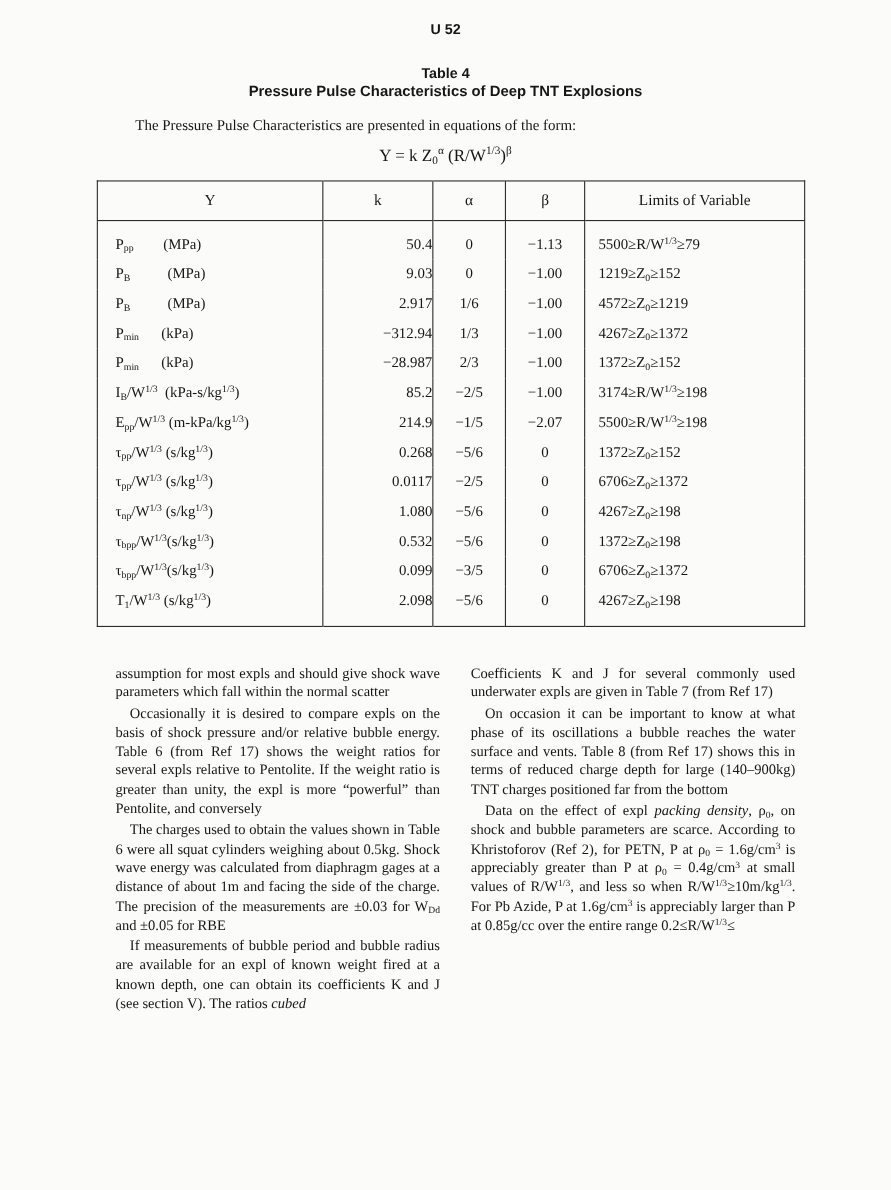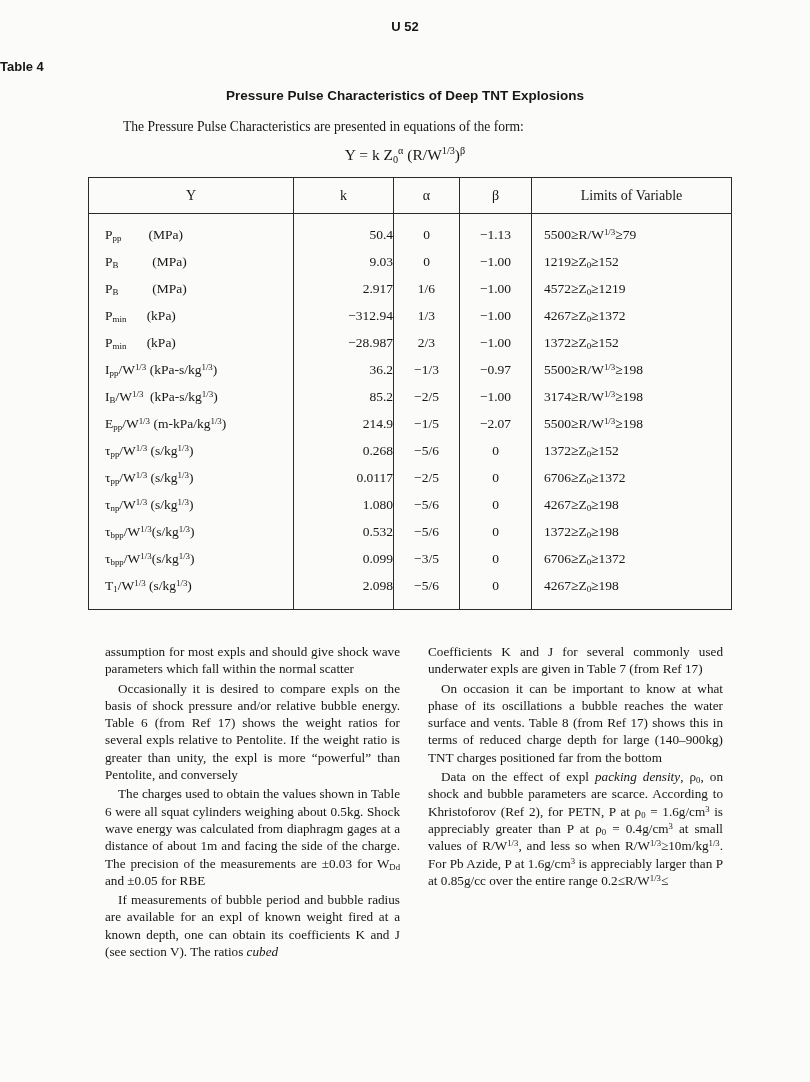--- a/index.html
+++ b/index.html
@@ -13,25 +13,25 @@
   }
   sub, sup { font-size:0.66em; line-height:0; }
   sub { vertical-align:-0.28em; }
   sup { vertical-align:0.5em; }
 
   .page-number {
     padding-top:19px; text-align:center;
     font-family:"Liberation Sans", sans-serif; font-weight:700; font-size:13px;
   }
   .tcaption {
-    margin-top:25px; 
+    margin-top:25px; text-align:center;
     font-family:"Liberation Sans", sans-serif; font-weight:700; font-size:13px;
   }
   .ttitle {
-    margin-top:14px; text-align:center;
+    margin-top:1px; text-align:center;
     font-family:"Liberation Sans", sans-serif; font-weight:700; font-size:13.5px;
   }
   .intro { margin:16px 0 0 123px; font-size:13.6px; }
   .equation { margin-top:11px; text-align:center; font-size:15.5px; }
   .equation sup { vertical-align:0.55em; }
 
   table.dtable {
     margin:13px 0 0 88px; width:643px;
     border-collapse:collapse; table-layout:fixed;
     border:1.5px solid #2b2b2b;
@@ -117,27 +117,20 @@
       <td class="c-l">4267≥Z<sub>0</sub>≥1372</td>
     </tr>
       <tr>
       <td class="c-y">P<sub>min</sub>      (kPa)</td>
       <td class="c-k">−28.987</td>
       <td class="c-a">2/3</td>
       <td class="c-b">−1.00</td>
       <td class="c-l">1372≥Z<sub>0</sub>≥152</td>
     </tr>
       <tr>
-      <td class="c-y">I<sub>pp</sub>/W<sup>1/3</sup> (kPa-s/kg<sup>1/3</sup>)</td>
-      <td class="c-k">36.2</td>
-      <td class="c-a">−1/3</td>
-      <td class="c-b">−0.97</td>
-      <td class="c-l">5500≥R/W<sup>1/3</sup>≥198</td>
-    </tr>
-      <tr>
       <td class="c-y">I<sub>B</sub>/W<sup>1/3</sup>  (kPa-s/kg<sup>1/3</sup>)</td>
       <td class="c-k">85.2</td>
       <td class="c-a">−2/5</td>
       <td class="c-b">−1.00</td>
       <td class="c-l">3174≥R/W<sup>1/3</sup>≥198</td>
     </tr>
       <tr>
       <td class="c-y">E<sub>pp</sub>/W<sup>1/3</sup> (m-kPa/kg<sup>1/3</sup>)</td>
       <td class="c-k">214.9</td>
       <td class="c-a">−1/5</td>

